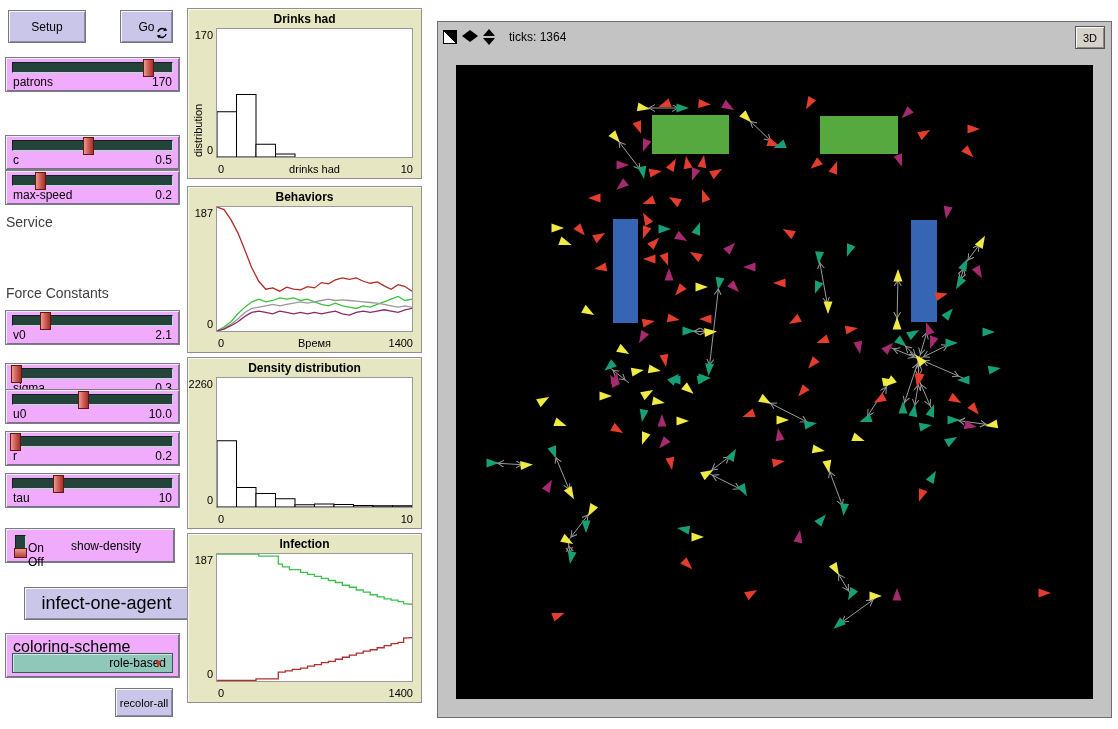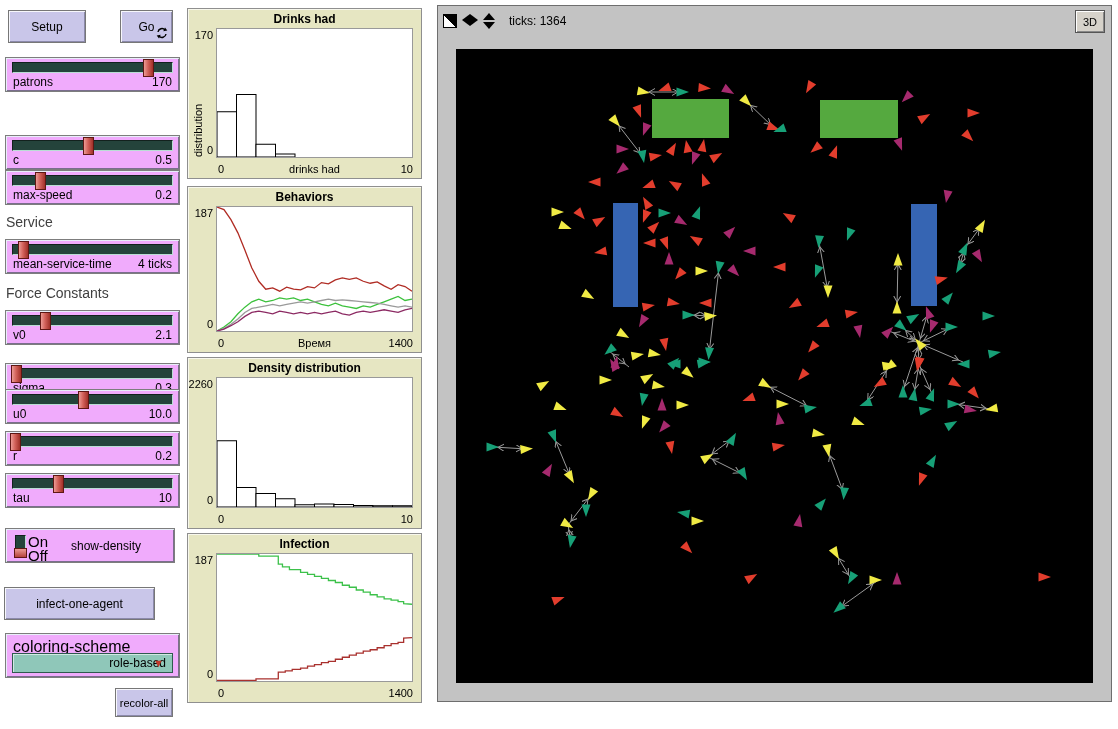--- a/index.html
+++ b/index.html
@@ -21,21 +21,21 @@
   .handle{position:absolute;top:-4px;width:9px;height:16px;
     background:linear-gradient(90deg,#eb9a94 0%,#d2615a 45%,#a03028 100%);
     border:1px solid #5e1714;}
   .srow{position:absolute;left:7px;right:7px;bottom:2px;display:flex;justify-content:space-between;font-size:12px;}
   .section{position:absolute;left:6px;font-size:14px;color:#404040;}
   
   .groove{position:absolute;left:9px;top:6px;width:9px;height:21px;background:#24433b;
     border:1px solid #12211d;border-bottom-color:#b9ddd4;border-right-color:#b9ddd4;}
   .knob{position:absolute;left:-2px;bottom:-1px;width:11px;height:8px;
     background:linear-gradient(180deg,#eb9a94,#b5433b);border:1px solid #5e1714;}
-  .onoff{position:absolute;left:22px;top:6px;line-height:14px;font-size:15px;}
+  .onoff{position:absolute;left:22px;top:12px;line-height:14px;font-size:12px;}
   .swlabel{position:absolute;left:65px;top:10px;font-size:12px;text-align:center;}
   
   .chlabel{position:absolute;left:7px;top:4px;font-size:16px;}
   .chselect{position:absolute;left:6px;right:6px;top:19px;height:18px;background:#8fc7b9;
     border:1px solid #2f5a4f;box-shadow:inset 1px 1px 0 rgba(255,255,255,.6);
     display:flex;align-items:center;padding:0 6px;font-size:12px;cursor:pointer;justify-content:flex-end;}
   .charrow{position:absolute;right:8px;top:3px;color:#c0392b;font-size:11px;}
   
   .plot{position:absolute;left:187px;width:233px;background:#e6e6c2;border:1px solid #8f8f8f;
     box-shadow:inset 1px 1px 0 rgba(255,255,255,.7);}
@@ -43,21 +43,21 @@
   .parea{position:absolute;left:28px;right:8px;top:19px;bottom:20px;background:#fff;border:1px solid #999;}
   .parea svg{width:100%;height:100%;display:block;}
   .ymax{position:absolute;left:0;width:25px;top:20px;text-align:right;font-size:11px;}
   .ymin{position:absolute;left:0;width:25px;bottom:22px;text-align:right;font-size:11px;}
   .xrow{position:absolute;left:28px;right:8px;bottom:3px;font-size:11px;}
   .xmin{position:absolute;left:2px;bottom:0;}
   .xmax{position:absolute;right:0;bottom:0;}
   .xlab{position:absolute;left:0;right:0;text-align:center;bottom:0;}
   .ylab{position:absolute;left:4px;top:148px;transform:rotate(-90deg);transform-origin:left top;font-size:11px;}
   
-  #world-frame{position:absolute;left:437px;top:5px;width:673px;height:695px;background:#c3c3c3;border:1px solid #6e6e6e;}
+  #world-frame{position:absolute;left:437px;top:21px;width:673px;height:695px;background:#c3c3c3;border:1px solid #6e6e6e;}
   #world-header{position:absolute;left:0;top:0;right:0;height:30px;display:flex;align-items:center;}
   .hicon{display:inline-block;margin-left:5px;cursor:pointer;}
   .diag{width:12px;height:12px;border:1px solid #000;background:linear-gradient(225deg,#000 54%,#fff 46%);}
   .tri{width:0;height:0;display:inline-block;}
   .tl{border-top:6px solid transparent;border-bottom:6px solid transparent;border-right:8px solid #000;}
   .tr{border-top:6px solid transparent;border-bottom:6px solid transparent;border-left:8px solid #000;}
   .tu{border-left:6px solid transparent;border-right:6px solid transparent;border-bottom:7px solid #000;display:block;}
   .td{border-left:6px solid transparent;border-right:6px solid transparent;border-top:7px solid #000;display:block;margin-top:2px;}
   #ticks-label{margin-left:14px;font-size:12px;}
   #btn3d{position:absolute;right:6px;top:4px;width:28px;height:21px;background:#d6d2ca;border:1px solid #555;
@@ -107,29 +107,20 @@
         <div class="handle" style="left: calc(17% - 5px);"></div>
       </div>
     <div class="srow">
         <span>max-speed</span>
         <span>0.2</span>
       </div>
   </div>
 
   <div class="section" style="top:214px">Service</div>
 
-  <div class="slider teal" style="top:239px">
-    <div class="track">
-        <div class="handle" style="left: calc(6% - 5px);"></div>
-      </div>
-    <div class="srow">
-        <span>mean-service-time</span>
-        <span>4 ticks</span>
-      </div>
-  </div>
 
   <div class="section" style="top:285px">Force Constants</div>
 
   <div class="slider teal" style="top:310px">
     <div class="track">
         <div class="handle" style="left: calc(20% - 5px);"></div>
       </div>
     <div class="srow">
         <span>v0</span>
         <span>2.1</span>
@@ -176,21 +167,21 @@
     <div class="groove">
         <div class="knob"></div>
       </div>
     <div class="onoff">
       <div>On</div>
       <div>Off</div>
     </div>
     <span class="swlabel">show-density</span>
   </div>
 
-  <button class="nl-btn" style="left:4px;top:587px;width:151px;height:33px;font-size:12px">
+  <button class="nl-btn" style="left:24px;top:587px;width:165px;height:33px;font-size:18px">
     <span>infect-one-agent</span>
   </button>
 
   <div class="abs teal" style="left:5px;top:633px;width:173px;height:43px">
     <div class="chlabel">coloring-scheme</div>
     <div class="chselect">
       <span>role-based</span>
       <span class="charrow">▼</span>
     </div>
   </div>

